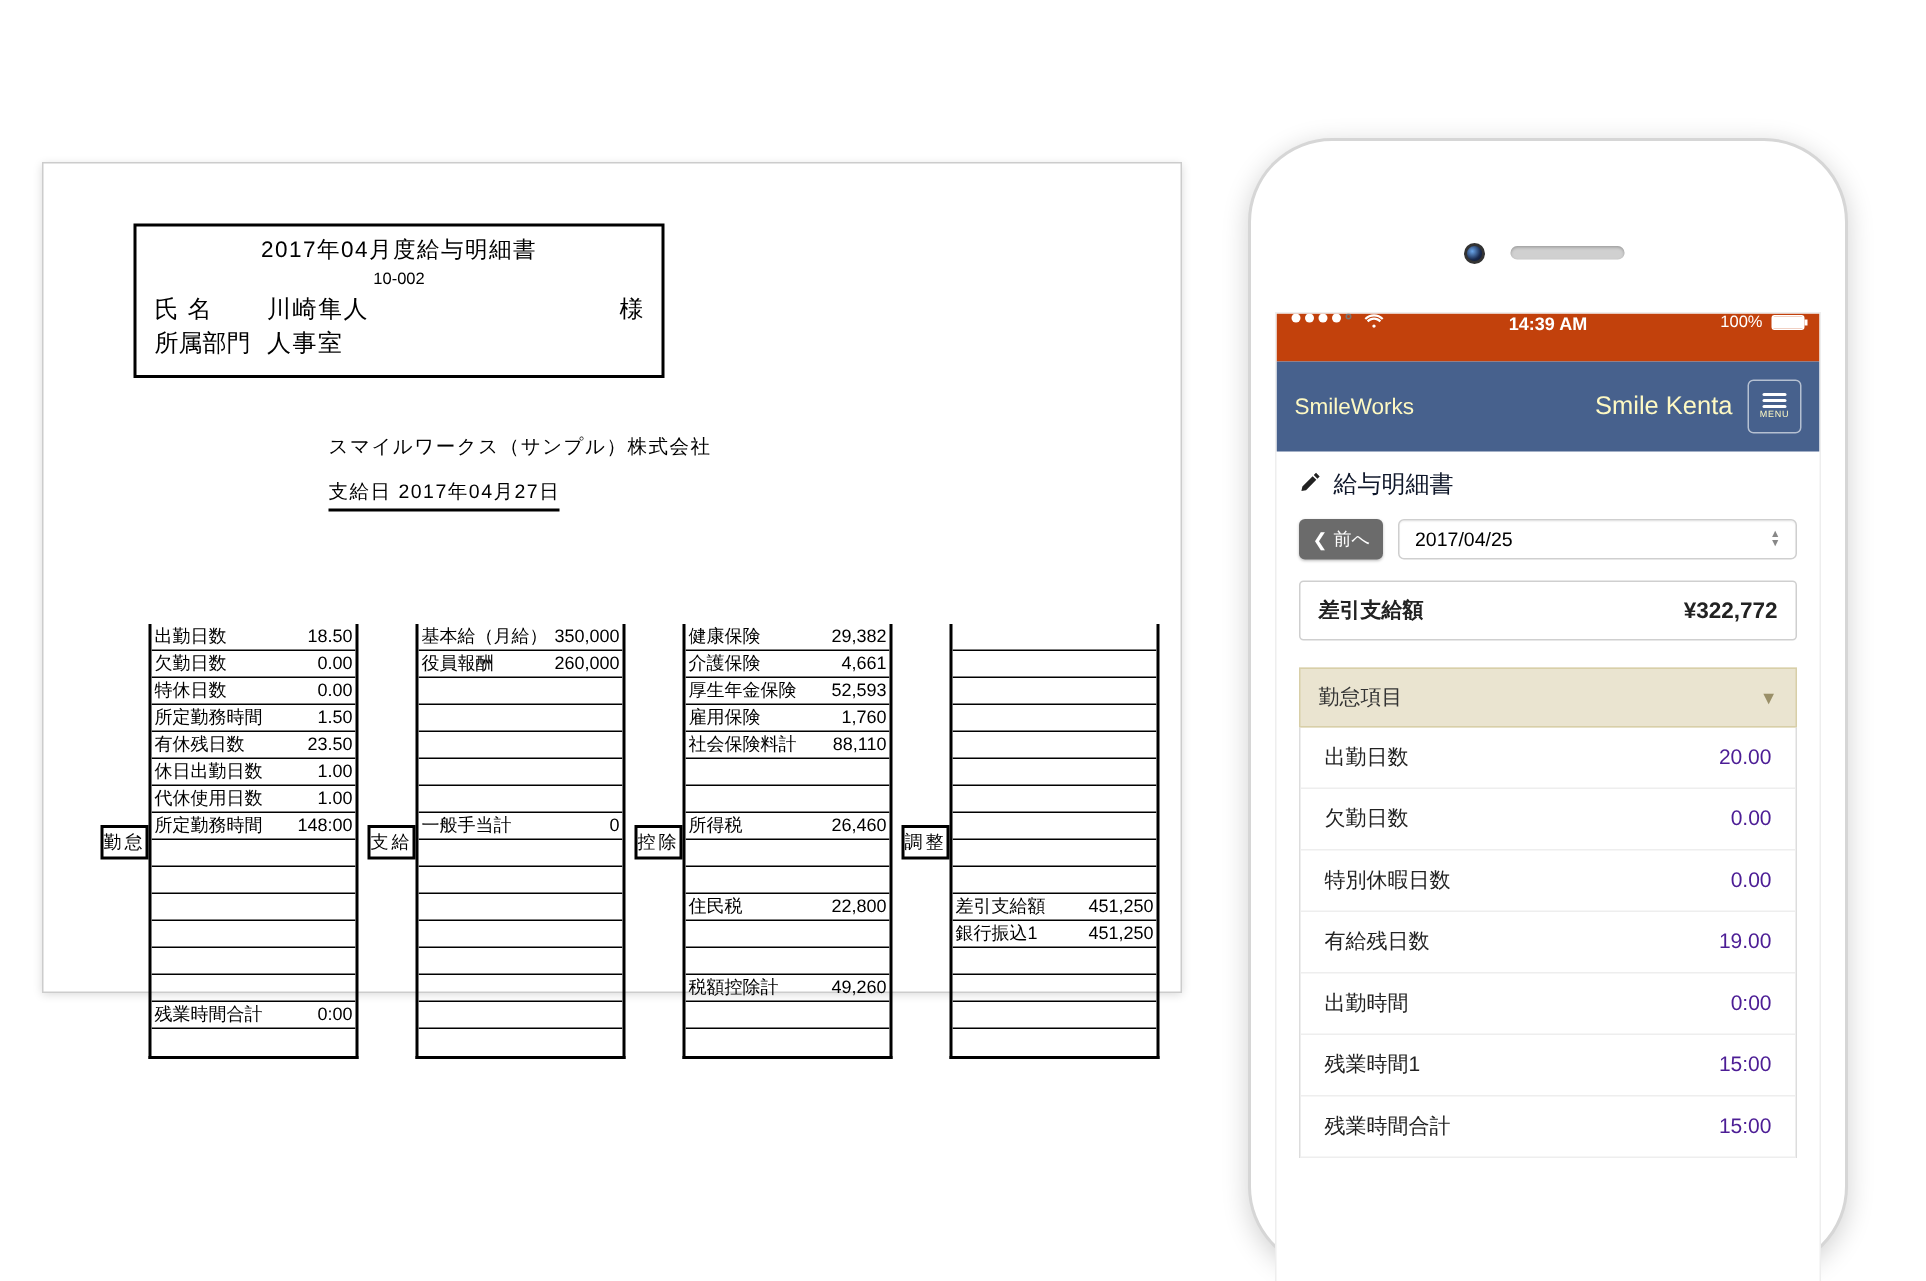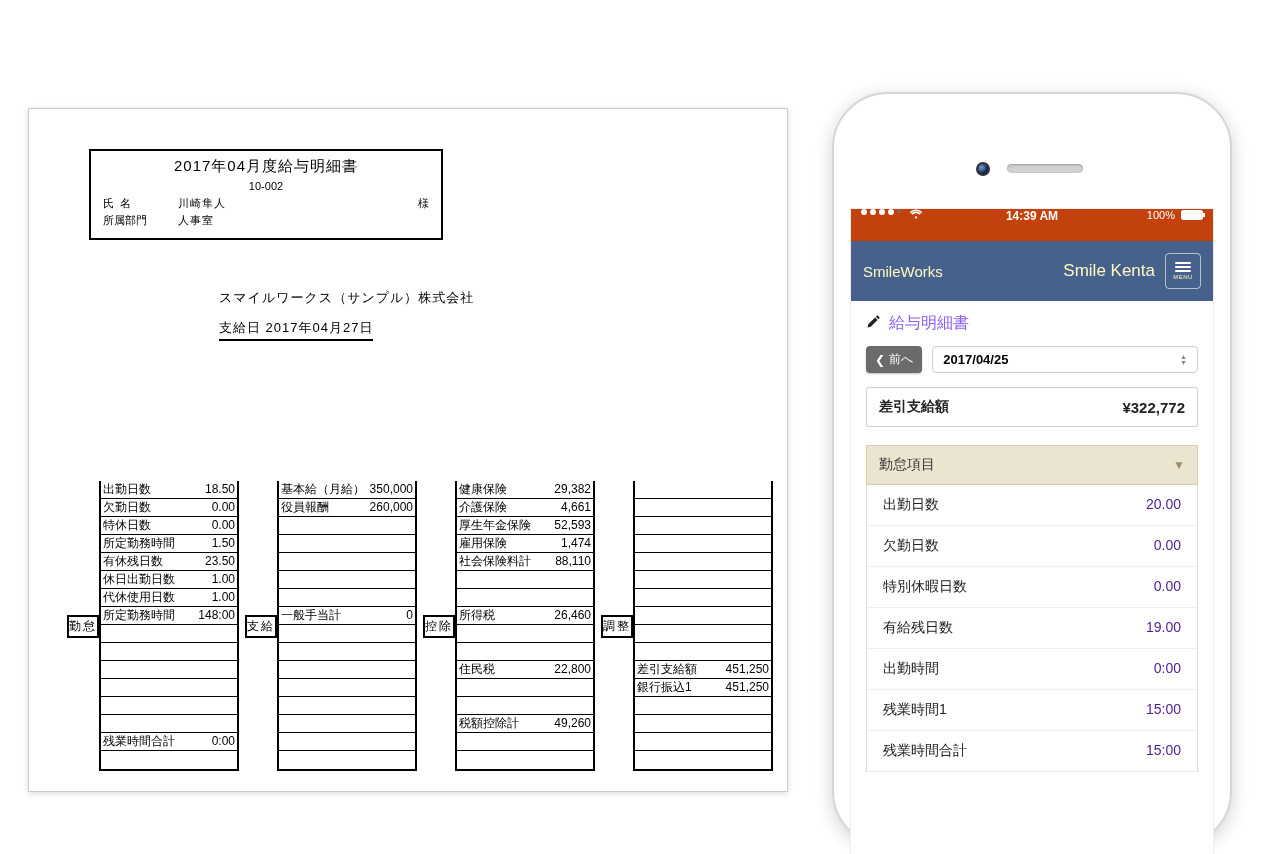--- a/index.html
+++ b/index.html
@@ -1,24 +1,24 @@
 <!DOCTYPE html>
 <html><head>
 <meta charset="utf-8">
 <style>
   * { box-sizing: border-box; margin: 0; padding: 0; }
   body { font-family: "Hiragino Kaku Gothic Pro", Meiryo, sans-serif; background: #fff; width: 1284px; height: 854px; position: relative; }
 
   
-  .paper { position: absolute; left: 28px; top: 108px; width: 760px; height: 684px; background: #fff; border: 1px solid #ccc; box-shadow: 0 1px 6px rgba(0,0,0,.15); padding: 0; }
+  .paper { position: absolute; left: 28px; top: 108px; width: 760px; height: 554px; background: #fff; border: 1px solid #ccc; box-shadow: 0 1px 6px rgba(0,0,0,.15); padding: 0; }
 
   .title-box { position: absolute; left: 60px; top: 40px; width: 354px; border: 2px solid #000; padding: 6px 12px 10px; font-size: 13px; }
   .title-box .title { text-align: center; font-size: 15px; padding-bottom: 2px; letter-spacing: 1px; }
   .title-box .emp-id { text-align: center; font-size: 11px; padding: 2px 0; }
-  .title-box .hrow { display: flex; font-size: 11px; padding-top: 2px; }
+  .title-box .hrow { display: flex; font-size: 16px; padding-top: 2px; }
   .title-box .hlabel { width: 75px; letter-spacing: 6px; }
   .title-box .hval { flex: 1; letter-spacing: 1px; }
   .title-box .hsuffix { width: 30px; text-align: right; }
 
   .company { position: absolute; left: 190px; top: 180px; font-size: 13px; letter-spacing: 1px; }
   .paydate-wrap { position: absolute; left: 190px; top: 210px; font-size: 13px; }
   .paydate-wrap .ul { display: inline-block; border-bottom: 2px solid #000; padding-bottom: 2px; letter-spacing: 1px; }
 
   .tables { position: absolute; left: 38px; right: 14px; top: 350px; bottom: -2px; display: flex; gap: 6px; }
   .col { flex: 1; display: flex; flex-direction: row; align-items: center; }
@@ -50,26 +50,26 @@
   .batt i { display: block; width: 100%; height: 100%; background: #fff; }
 
   .appbar { height: 60px; background: #47618d; color: #fef9c3; display: flex; align-items: center; padding: 0 12px; }
   .appbar .brand { font-size: 15px; }
   .appbar .user { margin-left: auto; font-size: 17px; }
   .menu-btn { width: 36px; height: 36px; margin-left: 10px; border: 1px solid rgba(255,255,255,.6); border-radius: 4px; display: flex; flex-direction: column; align-items: center; justify-content: center; gap: 2px; cursor: pointer; }
   .menu-btn .bar { width: 16px; height: 2px; background: #fff; border-radius: 1px; }
   .menu-btn .lbl { font-size: 6px; letter-spacing: .5px; }
 
   .content { padding: 12px 15px; }
-  .page-title { font-size: 16px; color: #8b5cf6; display: flex; align-items: center; gap: 8px; margin-bottom: 12px; }
+  .page-title { font-size: 16px; color: #0f172a; display: flex; align-items: center; gap: 8px; margin-bottom: 12px; }
   .page-title svg { width: 15px; height: 15px; }
 
   .ctrl-row { display: flex; gap: 10px; margin-bottom: 14px; }
   .prev-btn { background: #6b6b6b; color: #fff; font-size: 12px; padding: 5px 9px; border-radius: 4px; display: flex; align-items: center; gap: 4px; box-shadow: 0 1px 2px rgba(0,0,0,.25); cursor: pointer; }
-  .date-select { flex: 1; border: 1px solid #cfcfcf; border-radius: 4px; background: #fff; font-size: 13px; padding: 5px 10px; display: flex; align-items: center; justify-content: space-between; box-shadow: inset 0 1px 1px rgba(0,0,0,.05); cursor: pointer; font-weight: bold; }
+  .date-select { flex: 1; border: 1px solid #cfcfcf; border-radius: 4px; background: #fff; font-size: 13px; padding: 5px 10px; display: flex; align-items: center; justify-content: space-between; box-shadow: inset 0 1px 1px rgba(0,0,0,.05); cursor: pointer; }
   .spin { display: flex; flex-direction: column; font-size: 7px; color: #888; line-height: 6px; }
 
   .netpay-box { border: 1px solid #cfcfcf; border-radius: 3px; padding: 10px 12px; display: flex; align-items: center; justify-content: space-between; margin-bottom: 18px; }
   .netpay-box .lbl { font-size: 14px; font-weight: bold; color: #222; }
   .netpay-box .val { font-size: 15px; font-weight: bold; color: #222; }
 
   .accordion-head { background: #eae4d0; border: 1px solid #d8cfa8; padding: 10px 12px; display: flex; align-items: center; justify-content: space-between; font-size: 14px; color: #333; cursor: pointer; }
   .accordion-head .chev { color: #9a8f68; font-size: 12px; }
 
   .mlist { border-left: 1px solid #ddd; border-right: 1px solid #ddd; }
@@ -249,21 +249,21 @@
           <div class="row">
             <span class="l">介護保険</span>
             <span class="r">4,661</span>
           </div>
           <div class="row">
             <span class="l">厚生年金保険</span>
             <span class="r">52,593</span>
           </div>
           <div class="row">
             <span class="l">雇用保険</span>
-            <span class="r">1,474</span>
+            <span class="r">1,760</span>
           </div>
           <div class="row">
             <span class="l">社会保険料計</span>
             <span class="r">88,110</span>
           </div>
           <div class="row empty">
             <span class="l">&nbsp;</span>
             <span class="r">&nbsp;</span>
           </div>
           <div class="row empty">

